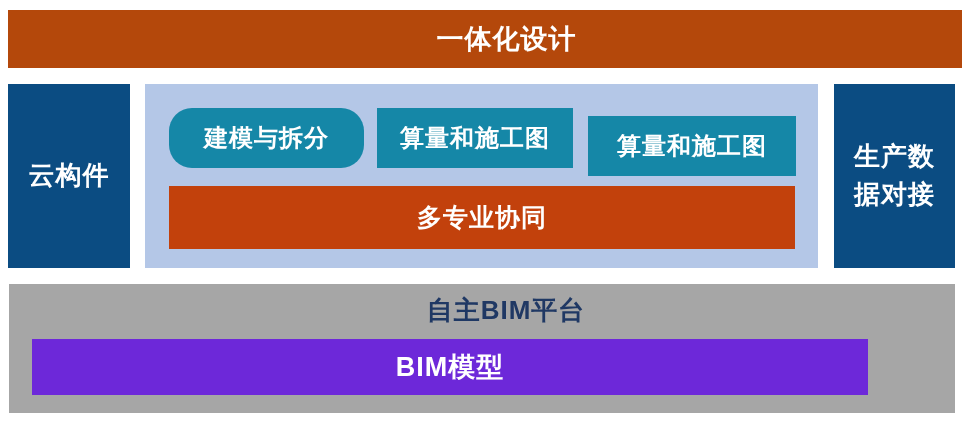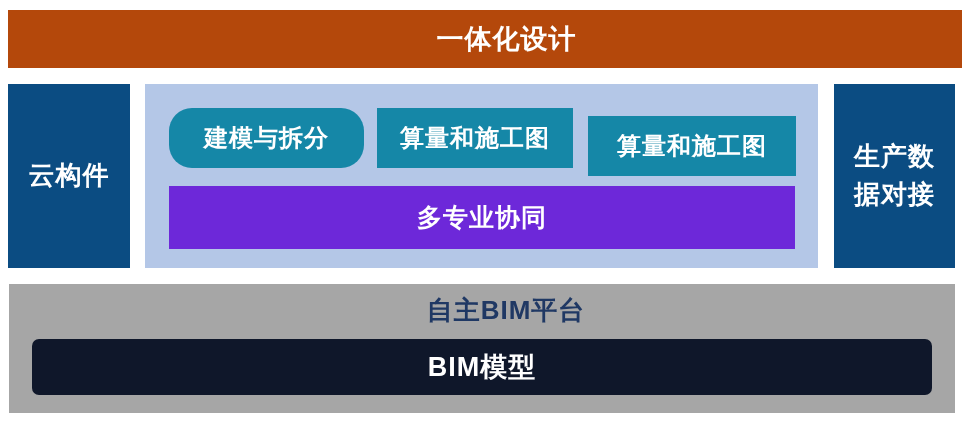--- a/index.html
+++ b/index.html
@@ -53,21 +53,21 @@
     display: flex; align-items: center; justify-content: center;
     color: #ffffff; font-weight: bold; font-size: 24px;
     letter-spacing: 1px;
   }
   .module.m1 { left: 24px;  width: 195px; border-radius: 23px; }
   .module.m2 { left: 232px; width: 196px; }
   .module.m3 { left: 443px; width: 208px; margin-top: 8px; }
   .module.wide {
     left: 24px; top: 102px;
     width: 626px; height: 63px;
-    background: #6d28d9;
+    background: #c2410c;
     font-size: 25px;
   }
   
   .bottom-panel {
     position: absolute;
     left: 9px; top: 284px;
     width: 946px; height: 129px;
     background: #A6A6A6;
   }
   .bottom-title {
@@ -76,26 +76,25 @@
     text-align: center;
     color: #1F3864;
     font-weight: bold;
     font-size: 26px;
     letter-spacing: 1px;
     padding-left: 24px;
   }
   .green-bar {
     position: absolute;
     left: 23px; top: 55px;
-    width: 900px; height: 56px;
-    background: #0f172a;
+    width: 836px; height: 56px;
+    background: #6d28d9;
     display: flex; align-items: center; justify-content: center;
     color: #ffffff; font-weight: bold; font-size: 27px;
     letter-spacing: 1px;
-    border-radius: 7px;
   }
 </style>
 </head>
 <body>
 
 <div id="canvas">
 
   <div class="top-banner">一体化设计</div>
 
   <div class="side-pillar left">

